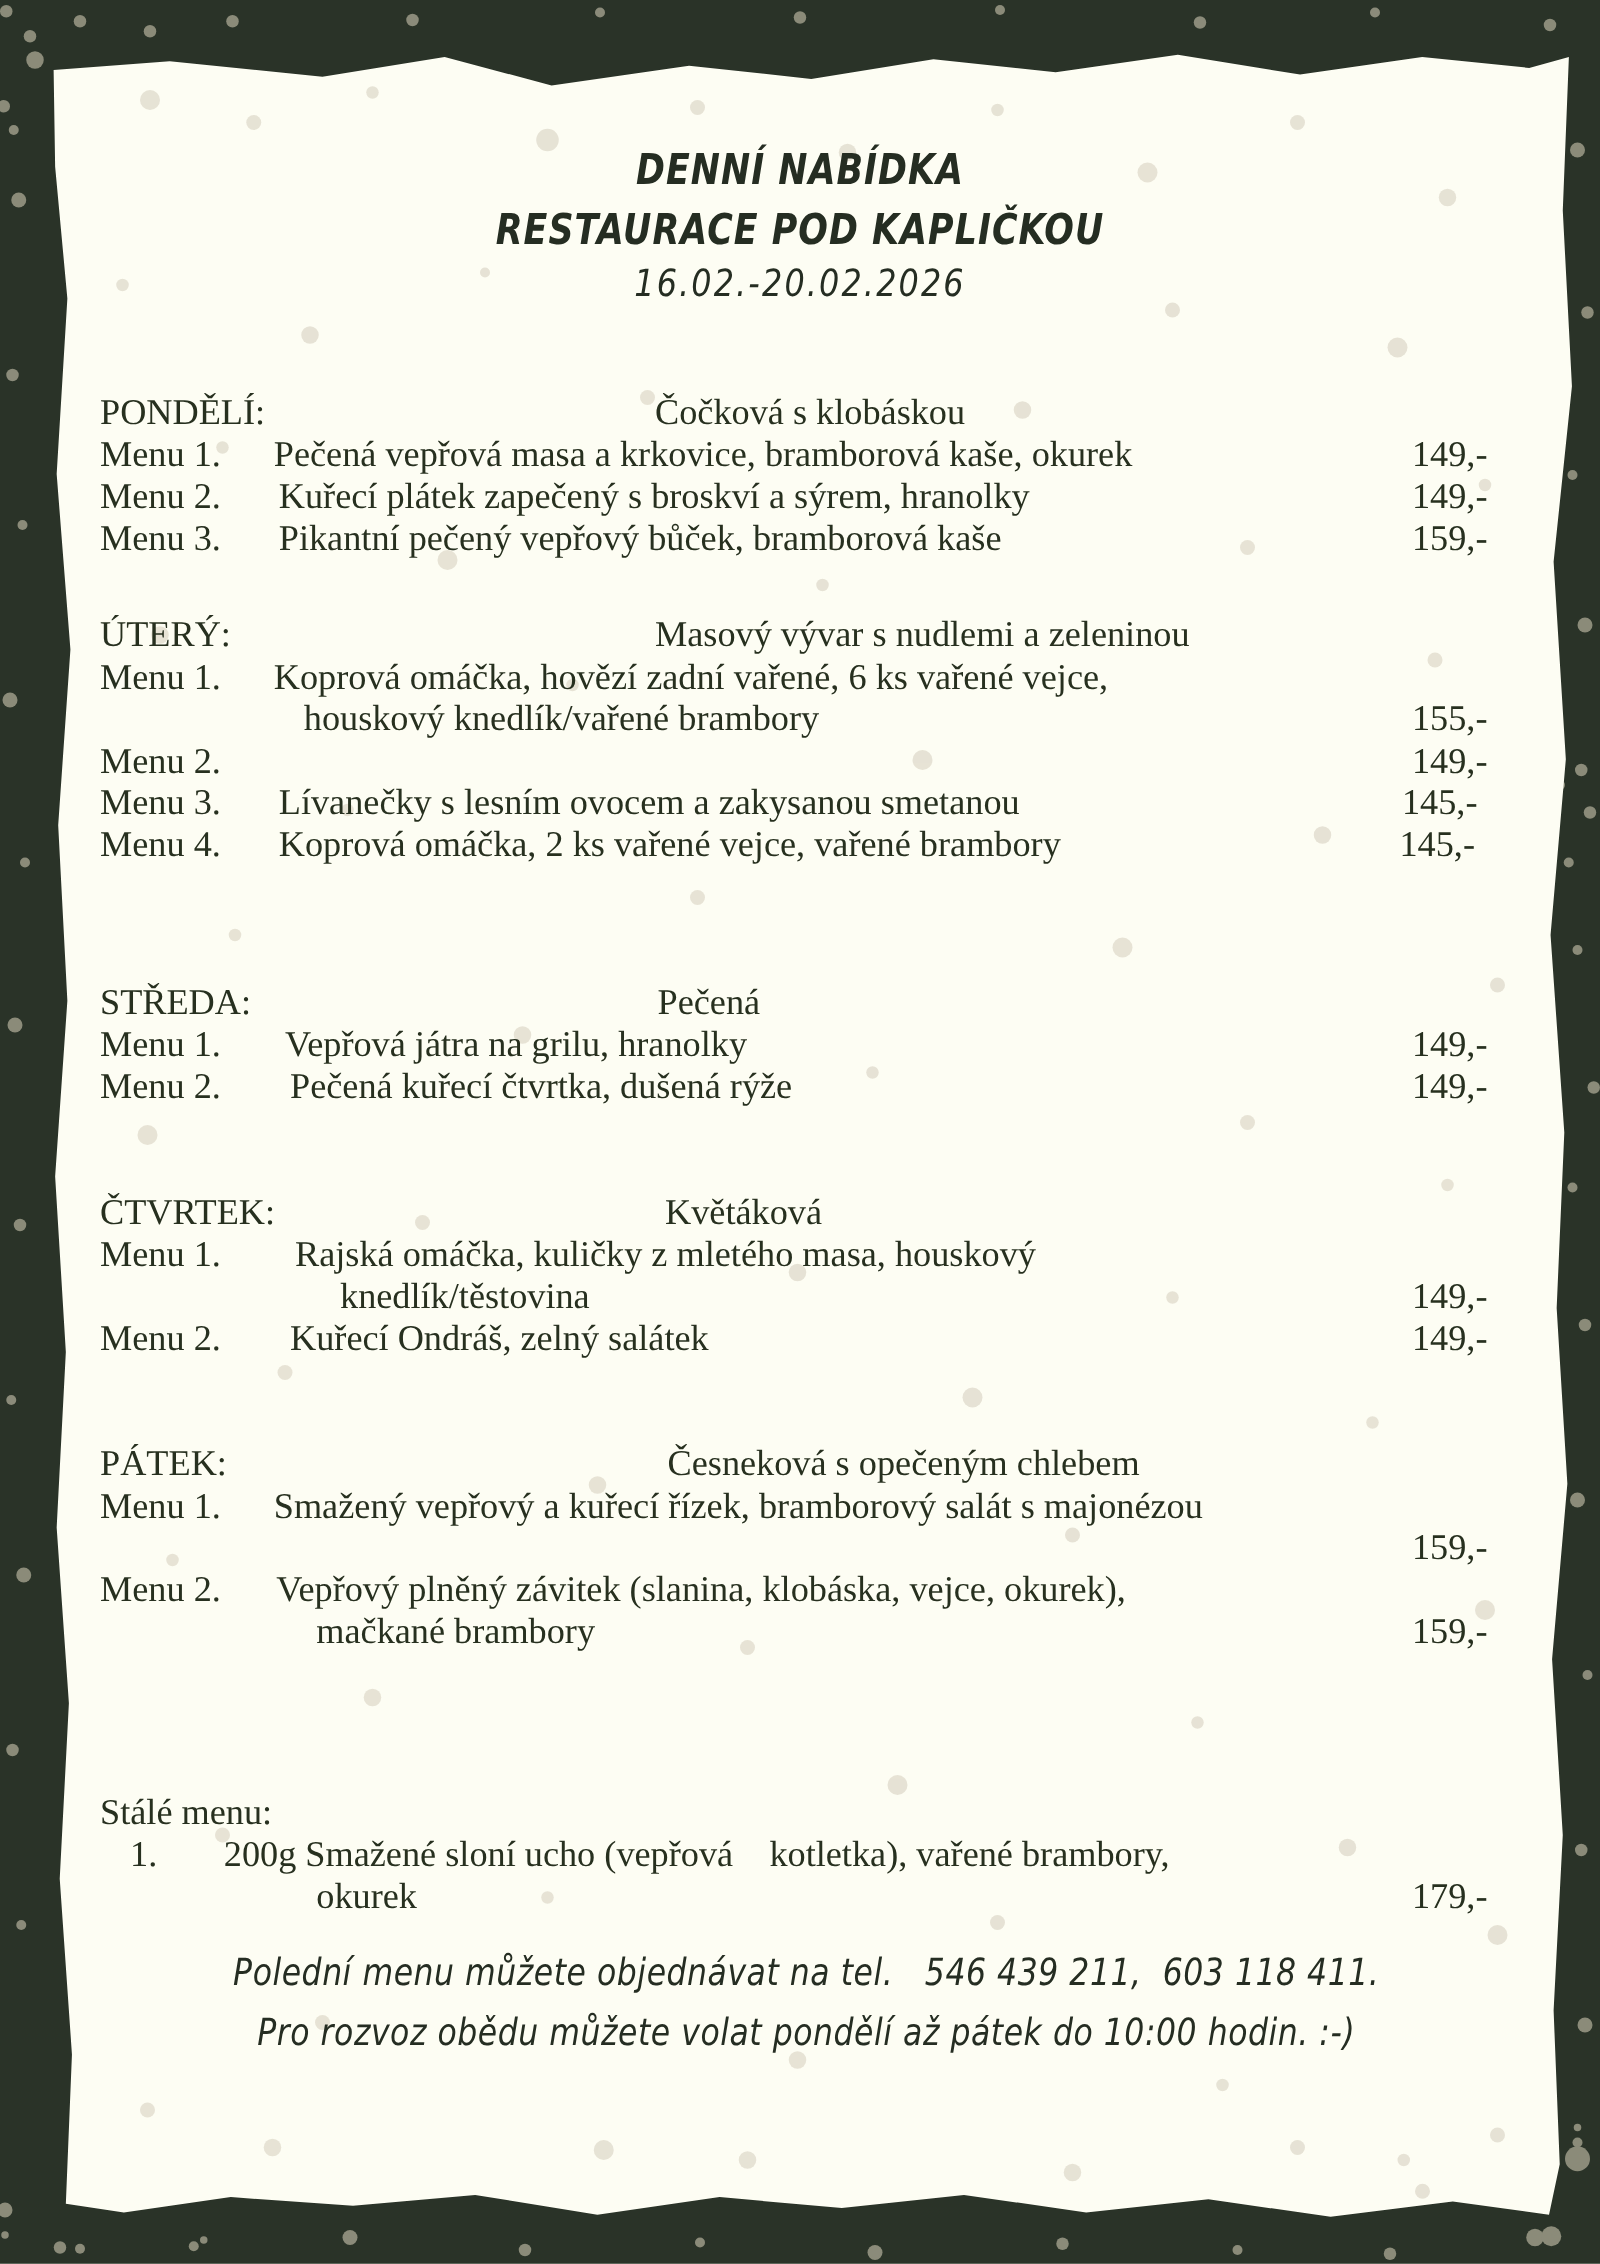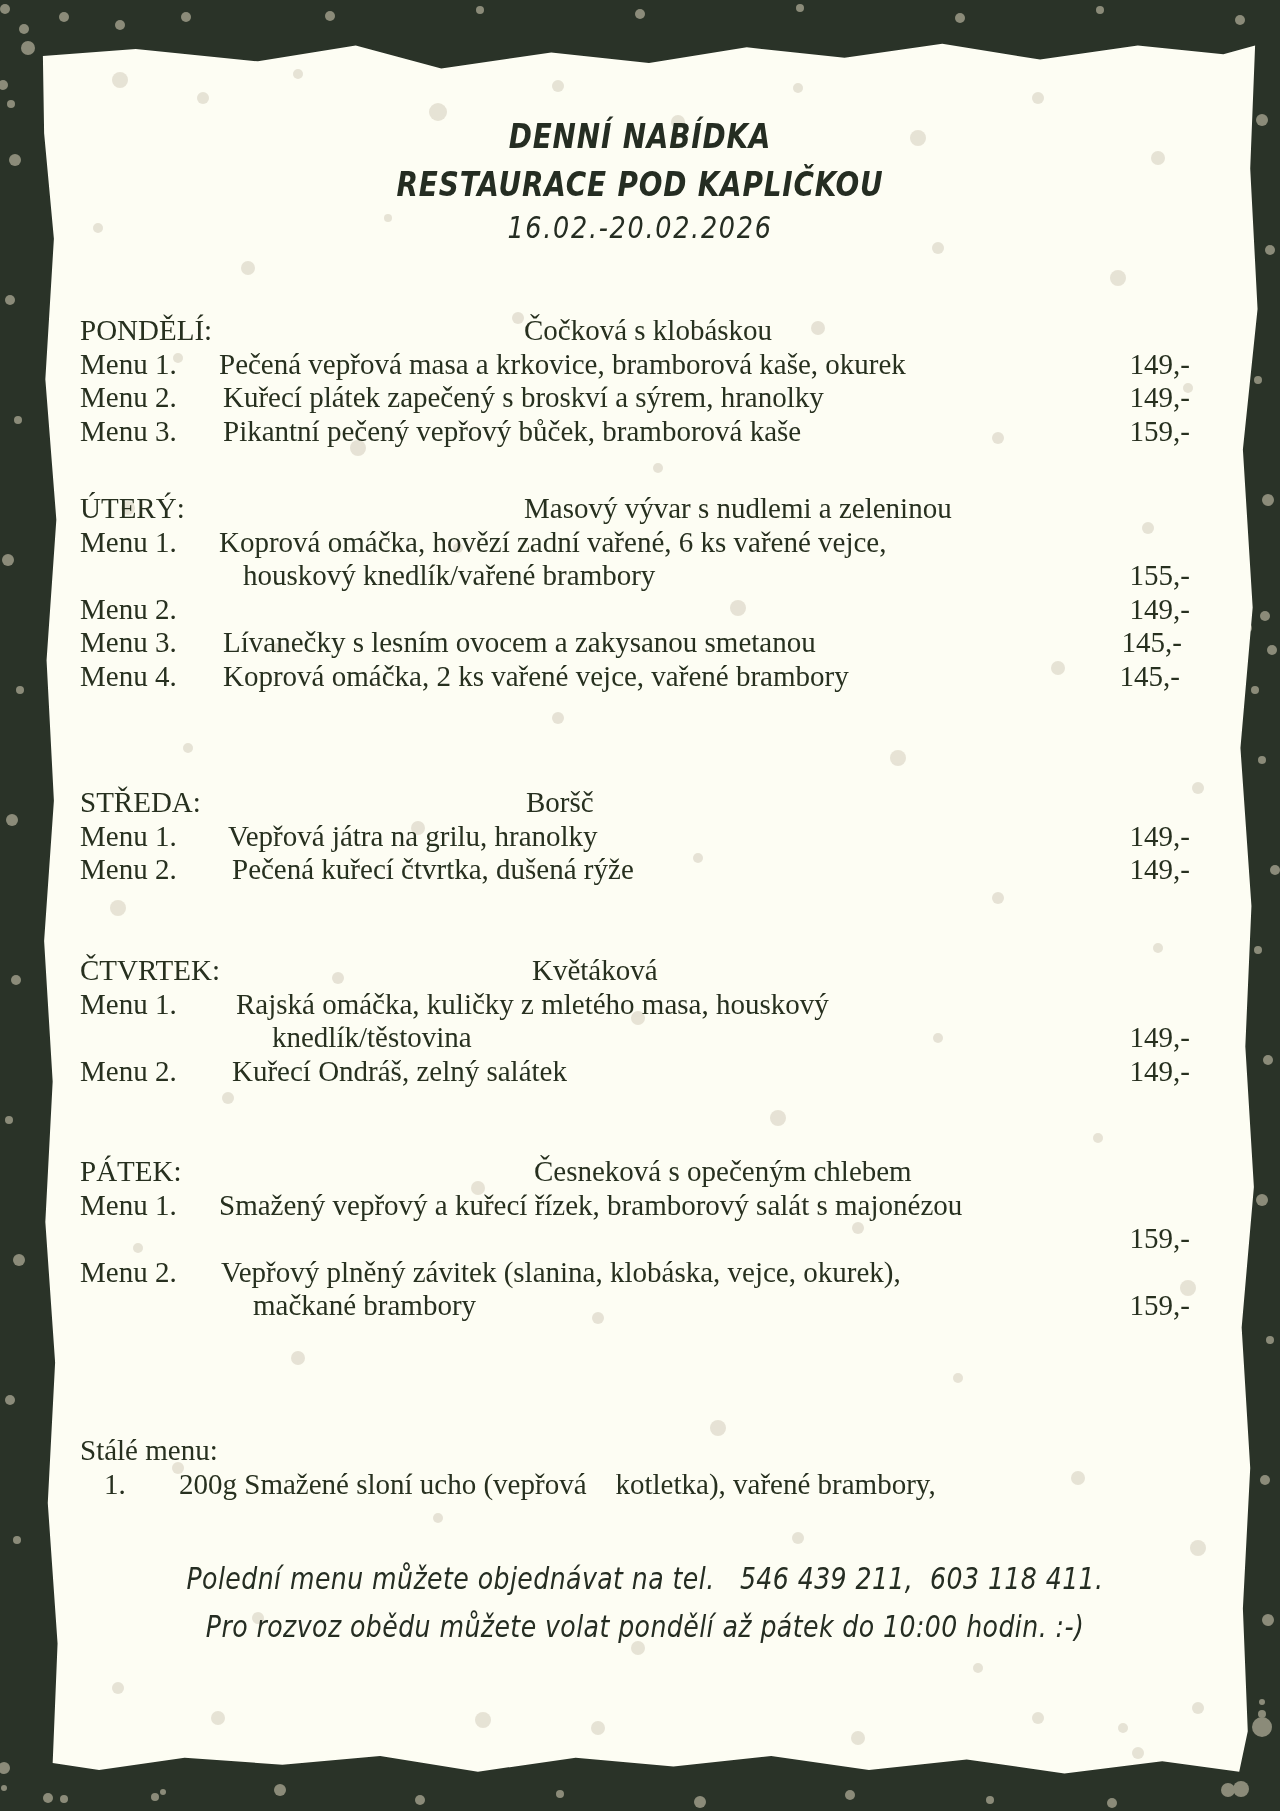--- a/index.html
+++ b/index.html
@@ -249,21 +249,21 @@
     <div class="row">
       <span class="num">Menu 4.</span>
       <span class="dish" style="left:143px">Koprová omáčka, 2 ks vařené vejce, vařené brambory</span>
       <span class="price" style="right:10px">145,-</span>
     </div>
   </div>
 
   <div class="menu" style="top:786px;">
     <div class="row">
       <span class="day">STŘEDA:</span>
-      <span class="soup" style="left:446px">Boršč</span>
+      <span class="soup" style="left:446px">Pečená</span>
     </div>
     <div class="row">
       <span class="num">Menu 1.</span>
       <span class="dish" style="left:148px">Vepřová játra na grilu, hranolky</span>
       <span class="price">149,-</span>
     </div>
     <div class="row">
       <span class="num">Menu 2.</span>
       <span class="dish" style="left:152px">Pečená kuřecí čtvrtka, dušená rýže</span>
       <span class="price">149,-</span>
@@ -312,20 +312,24 @@
     </div>
   </div>
 
   <div class="menu" style="top:1391px;margin-top:43px;">
     <div class="row">
       <span class="day">Stálé menu:</span>
     </div>
     <div class="row">
       <span class="num" style="left:24px">1.</span>
       <span class="dish" style="left:99px; white-space:pre">200g Smažené sloní ucho (vepřová    kotletka), vařené brambory,</span>
+    </div>
+    <div class="row">
+      <span class="dish cont" style="left:173px">okurek</span>
+      <span class="price">179,-</span>
     </div>
   </div>
 
   <div class="footer">
     <div class="footer-line" style="white-space:pre">Polední menu můžete objednávat na tel.   546 439 211,  603 118 411.</div>
     <div class="footer-line">Pro rozvoz obědu můžete volat pondělí až pátek do 10:00 hodin. :-)</div>
   </div>
 
 </div>
 

